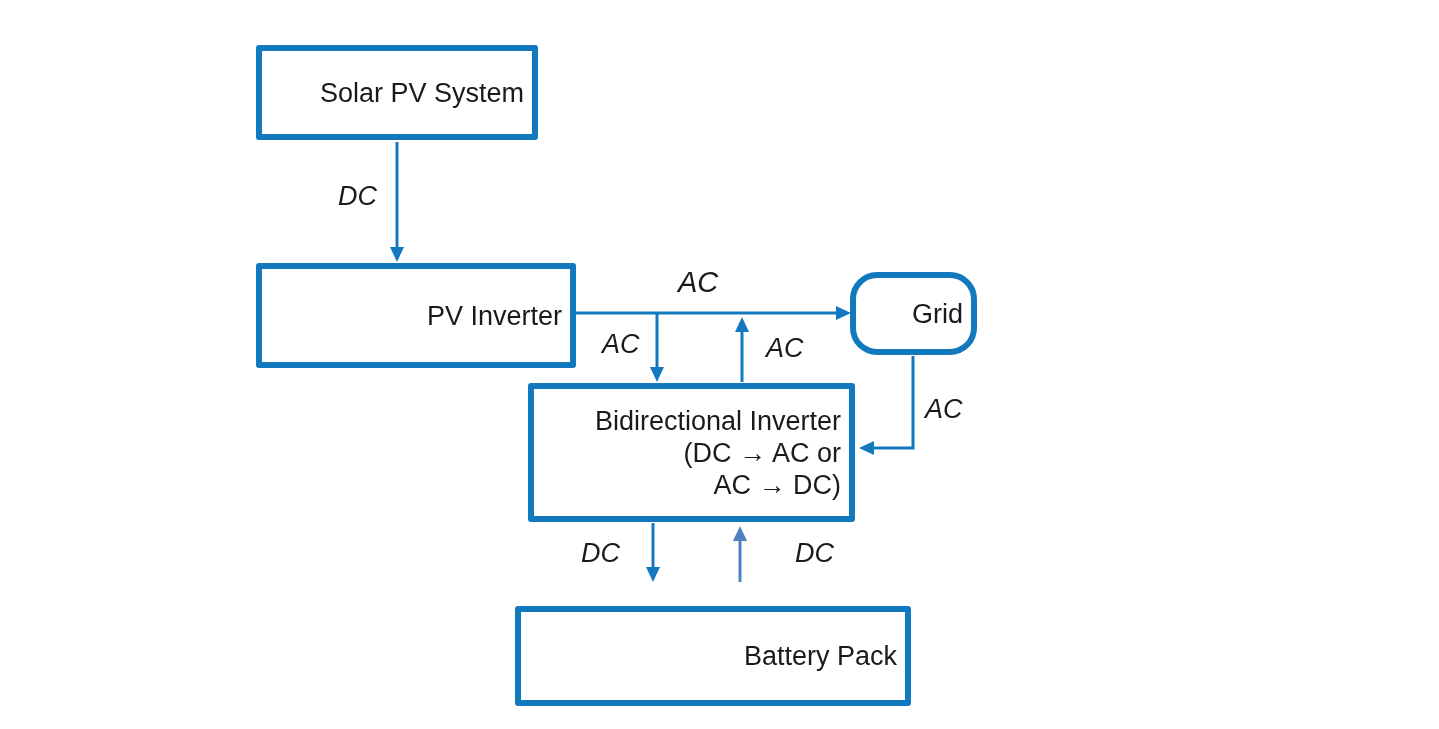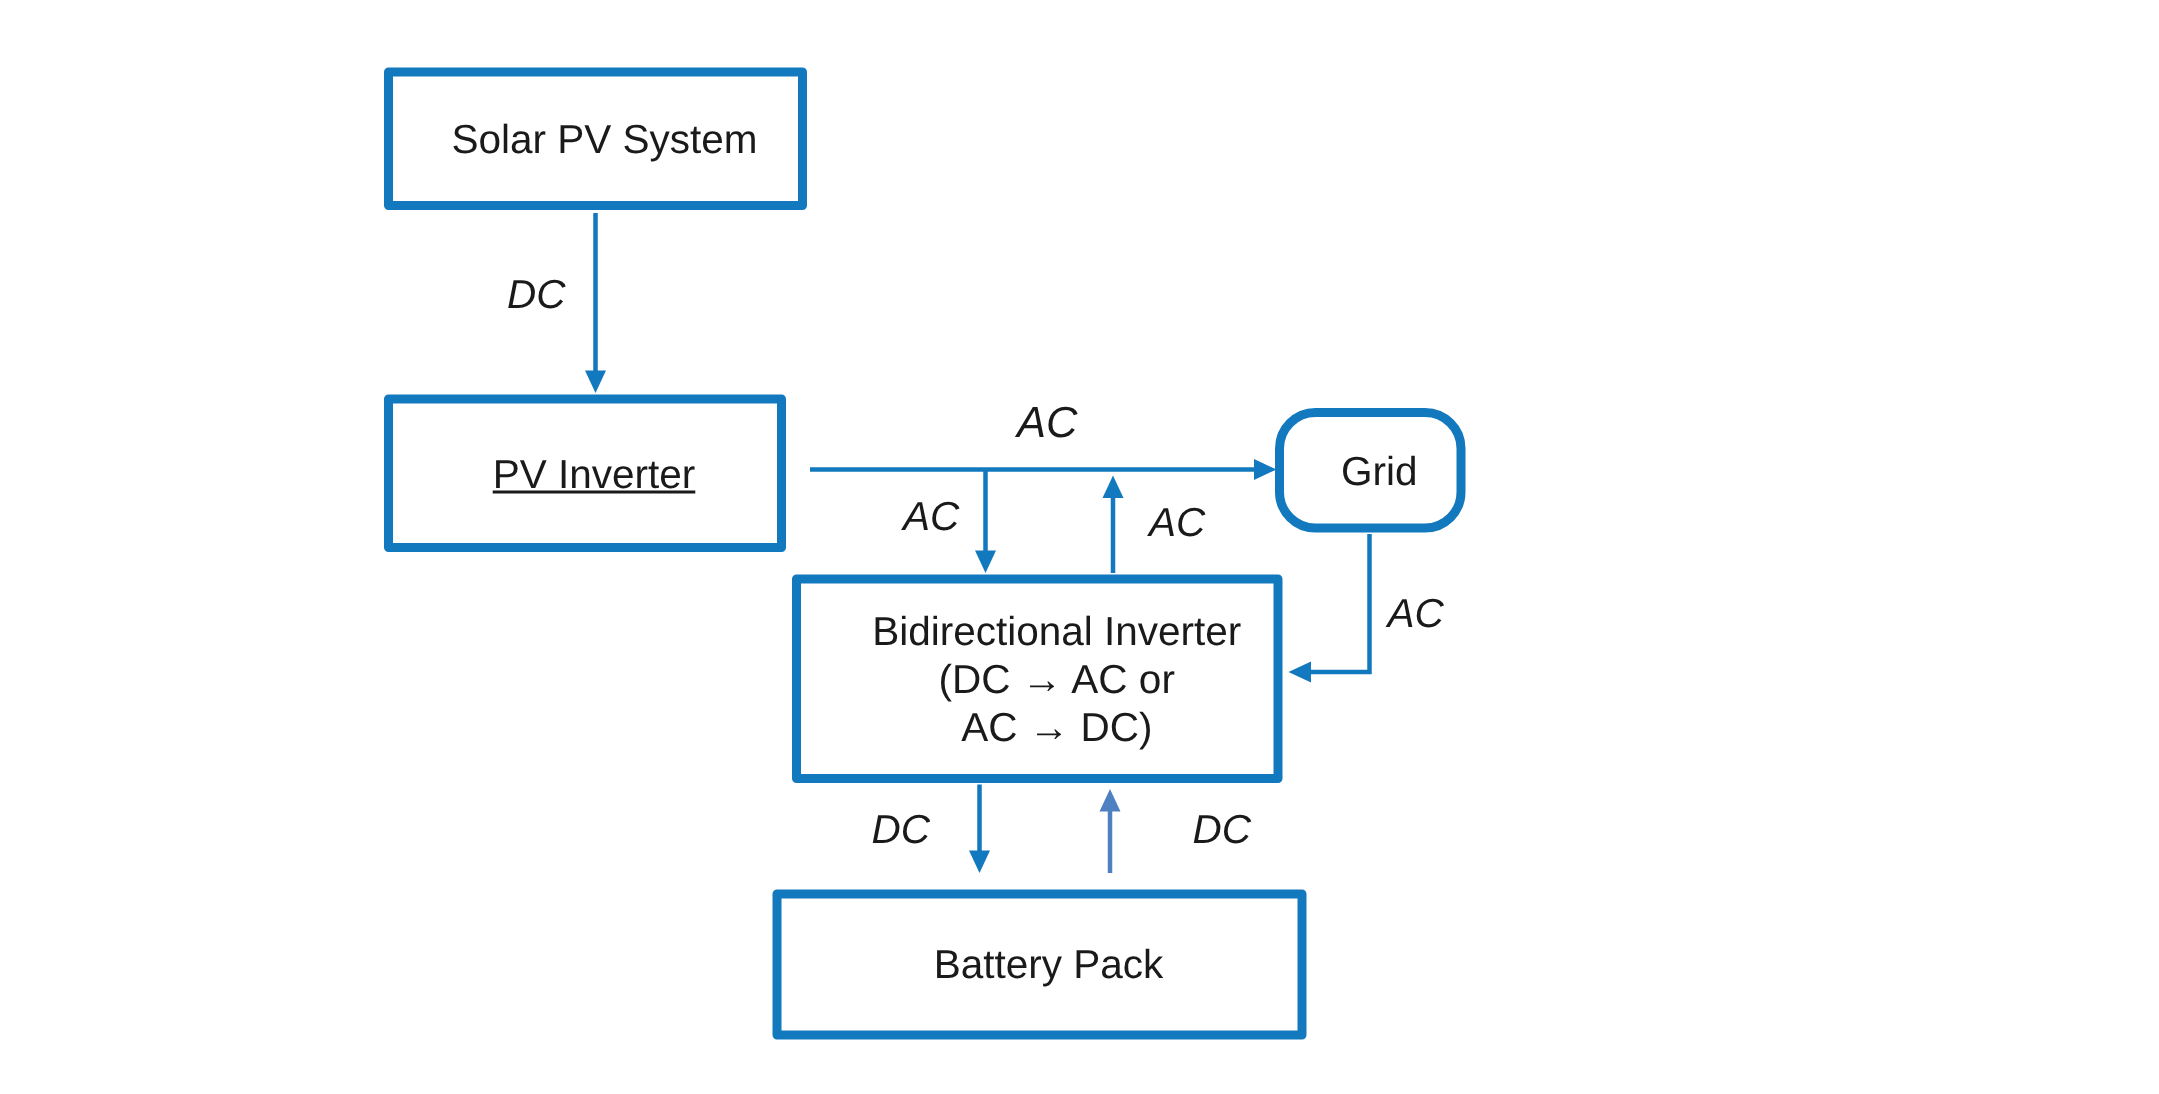--- a/index.html
+++ b/index.html
@@ -21,21 +21,21 @@
   .node{
     position:absolute;
     z-index:2;
     box-sizing:border-box;
     background:#FFFFFF;
     border:6px solid var(--blue);
     border-radius:3px;
     display:flex;
     flex-direction:column;
     justify-content:center;
-    align-items:center;
+    align-items:flex-end;
     padding-left:20px;
     padding-right:8px;
     font-size:27px;
     line-height:32px;
     color:var(--ink);
   }
   .elabel{
     position:absolute;
     z-index:3;
     font-size:27px;
@@ -86,35 +86,35 @@
     <g>
       <line x1="740" y1="582" x2="740" y2="540" stroke="#4E80C2" stroke-width="3"></line>
       <polygon points="740,526 733,541 747,541" fill="#4E80C2"></polygon>
     </g>
   </svg>
 
   <div class="node" style="left:256px;top:45px;width:282px;height:95px;">
     <div>Solar PV System</div>
   </div>
 
-  <div class="node" style="left:256px;top:263px;width:268px;height:105px;text-decoration:underline;">
+  <div class="node" style="left:256px;top:263px;width:320px;height:105px;">
     <div>PV Inverter</div>
   </div>
 
   <div class="node" style="left:850px;top:272px;width:127px;height:83px;border-radius:27px;">
     <div>Grid</div>
   </div>
 
   <div class="node" style="left:528px;top:383px;width:327px;height:139px;padding-left:34px;">
     <div>Bidirectional Inverter</div>
     <div>(DC → AC or</div>
     <div>AC → DC)</div>
   </div>
 
-  <div class="node" style="left:515px;top:593px;width:356px;height:100px;">
+  <div class="node" style="left:515px;top:606px;width:396px;height:100px;">
     <div>Battery Pack</div>
   </div>
 
   <div class="elabel" style="left:338px;top:181px;">DC</div>
 
   <div class="elabel big" style="left:678px;top:267px;">AC</div>
 
   <div class="elabel" style="left:602px;top:329px;">AC</div>
 
   <div class="elabel" style="left:766px;top:333px;">AC</div>

